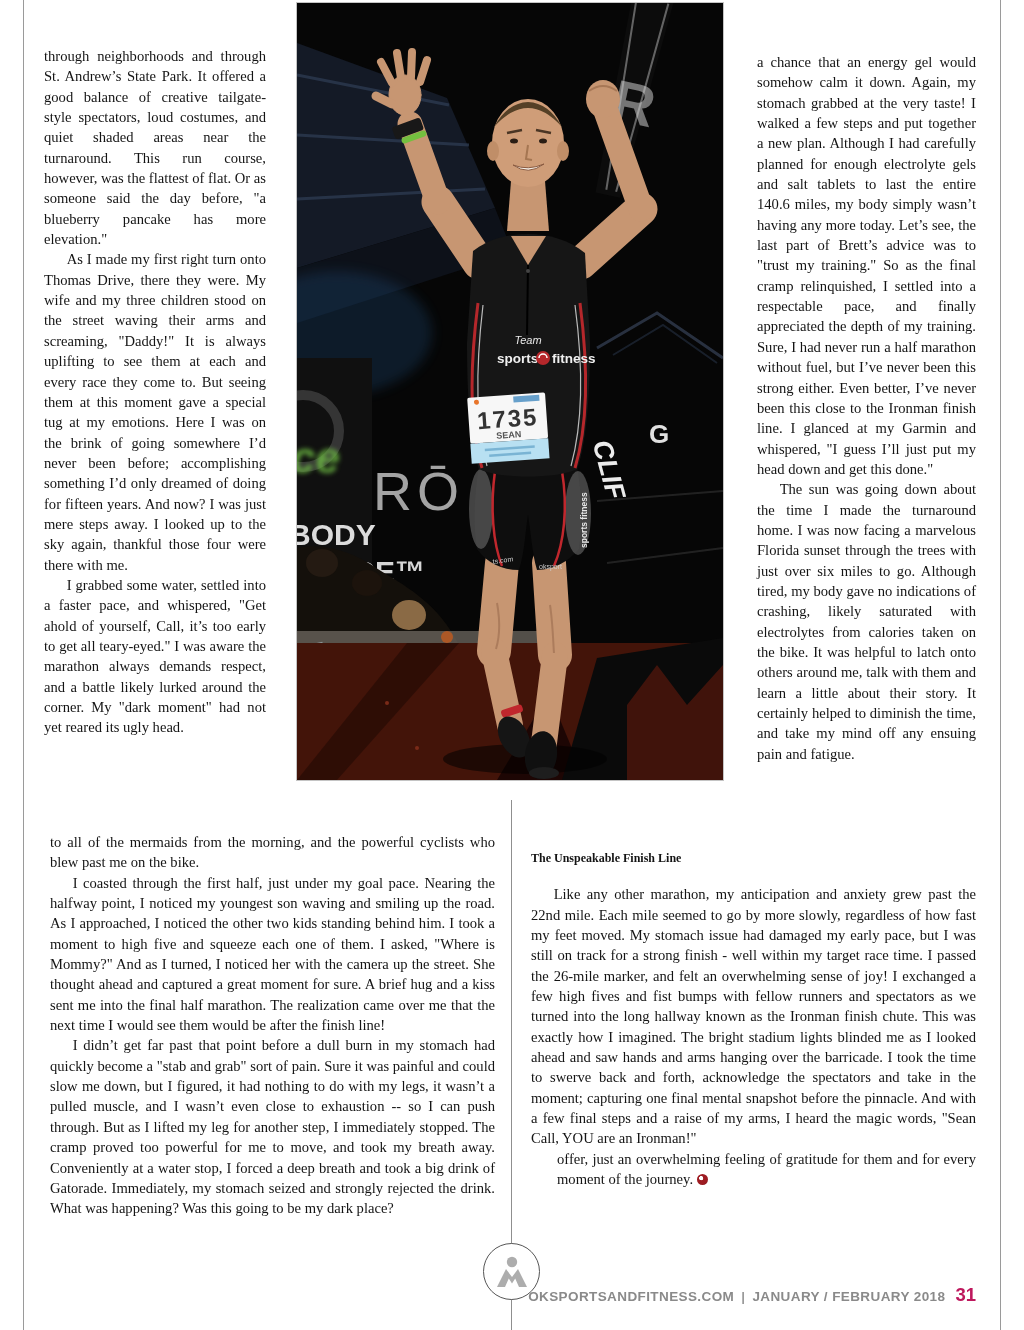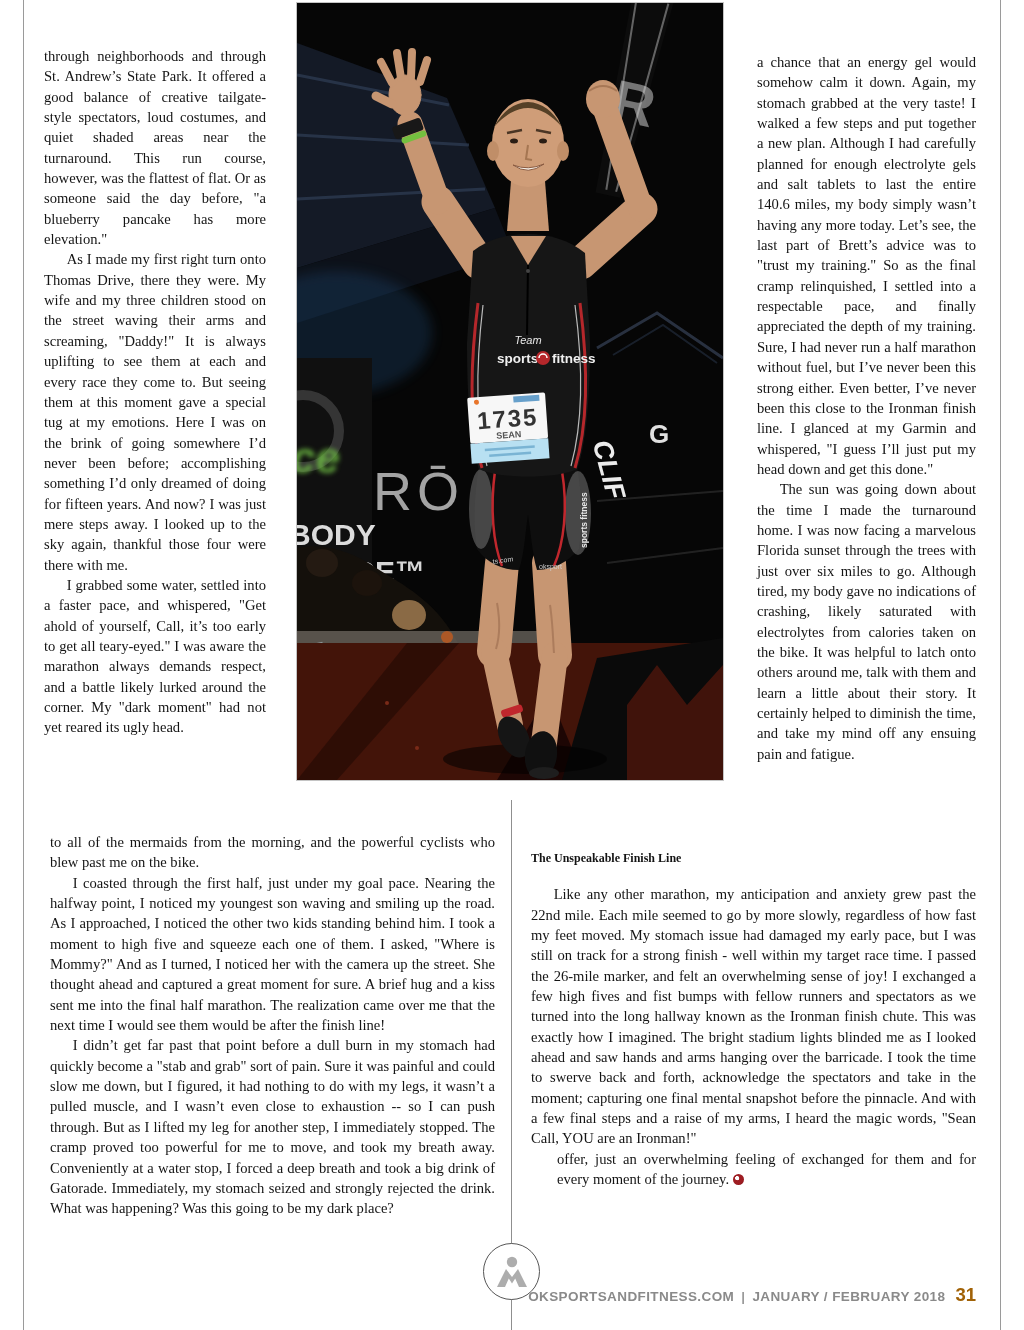--- a/index.html
+++ b/index.html
@@ -34,21 +34,21 @@
     background:#fff; border:1.6px solid #565656; border-radius:50%;
     display:flex; align-items:center; justify-content:center;
   }
 
   .footer {
     position:absolute; left:430px; top:1284px; width:546px; text-align:right;
     font-family:"Liberation Sans", sans-serif; font-weight:bold;
     font-size:13.5px; color:#8a8a8a; letter-spacing:0.4px;
   }
   .footer .sep { margin:0 7px; color:#9a9a9a; }
-  .footer .pagenum { font-size:18.5px; color:#a16207; margin-left:10px; letter-spacing:0; }
+  .footer .pagenum { font-size:18.5px; color:#be185d; margin-left:10px; letter-spacing:0; }
 
   .endmark {
     display:inline-block; width:11px; height:11px; border-radius:50%;
     background: radial-gradient(circle at 38% 38%, #ffffff 0 1.8px, #9e1c22 2.4px 60%, #771116 100%);
     vertical-align:-1px; margin-left:4px;
   }
 </style>
 </head>
 <body>
 
@@ -71,21 +71,21 @@
 
   <div class="col col-left-wide">
     <p class="noindent">to all of the mermaids from the morning, and the powerful cyclists who blew past me on the bike.</p>
     <p>I coasted through the first half, just under my goal pace. Nearing the halfway point, I noticed my youngest son waving and smiling up the road. As I approached, I noticed the other two kids standing behind him. I took a moment to high five and squeeze each one of them. I asked, "Where is Mommy?" And as I turned, I noticed her with the camera up the street. She thought ahead and captured a great moment for sure. A brief hug and a kiss sent me into the final half marathon. The realization came over me that the next time I would see them would be after the finish line!</p>
     <p>I didn’t get far past that point before a dull burn in my stomach had quickly become a "stab and grab" sort of pain. Sure it was painful and could slow me down, but I figured, it had nothing to do with my legs, it wasn’t a pulled muscle, and I wasn’t even close to exhaustion -- so I can push through. But as I lifted my leg for another step, I immediately stopped. The cramp proved too powerful for me to move, and took my breath away. Conveniently at a water stop, I forced a deep breath and took a big drink of Gatorade. Immediately, my stomach seized and strongly rejected the drink. What was happening? Was this going to be my dark place?</p>
   </div>
 
   <div class="col col-right-bottom">
     <h3>The Unspeakable Finish Line</h3>
     <p class="noindent" style="text-indent:1.55em">Like any other marathon, my anticipation and anxiety grew past the 22nd mile. Each mile seemed to go by more slowly, regardless of how fast my feet moved. My stomach issue had damaged my early pace, but I was still on track for a strong finish - well within my target race time. I passed the 26-mile marker, and felt an overwhelming sense of joy! I exchanged a few high fives and fist bumps with fellow runners and spectators as we turned into the long hallway known as the Ironman finish chute. This was exactly how I imagined. The bright stadium lights blinded me as I looked ahead and saw hands and arms hanging over the barricade. I took the time to swerve back and forth, acknowledge the spectators and take in the moment; capturing one final mental snapshot before the pinnacle. And with a few final steps and a raise of my arms, I heard the magic words, "Sean Call, YOU are an Ironman!"</p>
-    <p class="hang"><span>offer, just an overwhelming feeling of exchanged for them and for every moment of the journey.</span><span class="endmark"></span></p>
+    <p class="hang"><span>offer, just an overwhelming feeling of gratitude for them and for every moment of the journey.</span><span class="endmark"></span></p>
   </div>
 
   <div class="photo">
     <svg viewBox="0 0 426 777" preserveAspectRatio="none">
       <defs>
         <filter id="bl2" x="-50%" y="-50%" width="200%" height="200%">
             <feGaussianBlur stdDeviation="2.5"></feGaussianBlur>
           </filter>
         <filter id="bl5" x="-50%" y="-50%" width="200%" height="200%">
             <feGaussianBlur stdDeviation="6"></feGaussianBlur>

